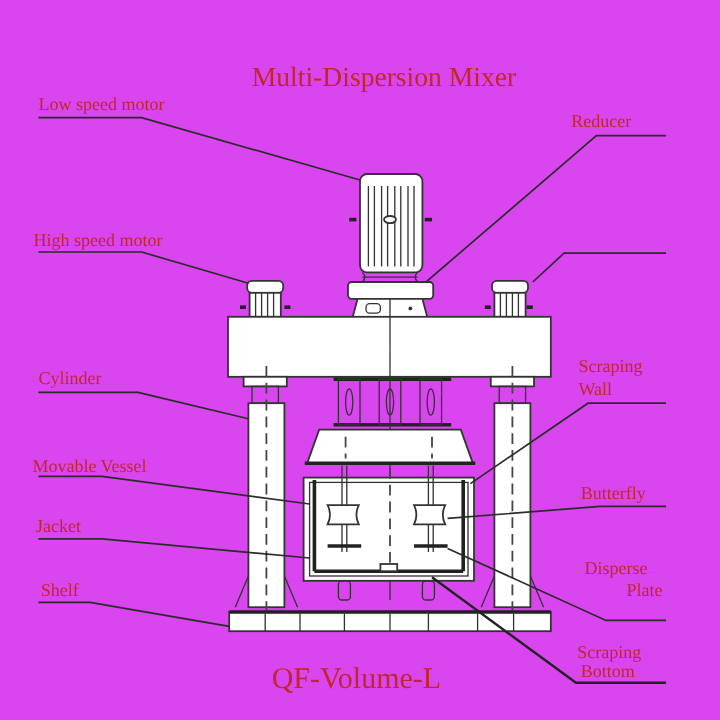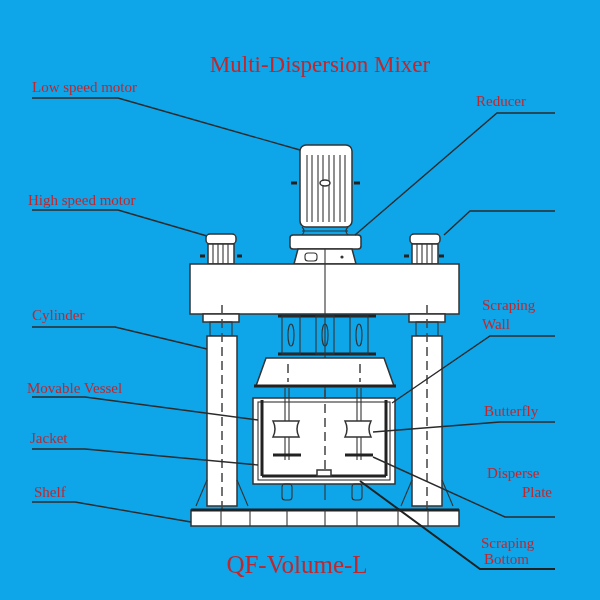--- a/index.html
+++ b/index.html
@@ -1,17 +1,17 @@
 <!DOCTYPE html>
 <html><head>
   <meta charset="utf-8">
   <style>
     html, body { margin: 0; padding: 0; background: #ffffff; }
     body { width: 600px; height: 600px; position: relative; overflow: hidden; }
-    .stage { position: absolute; left: 0; top: 0; width: 600px; height: 600px; background: #0ea5e9; }
+    .stage { position: absolute; left: 0; top: 0; width: 600px; height: 600px; background: #d946ef; }
     svg { position: absolute; left: 0; top: 0; }
     .lbl { fill: #c0272d; font-family: "Liberation Serif", serif; font-size: 15px; }
     .title { fill: #c0272d; font-family: "Liberation Serif", serif; font-size: 23px; }
     .model { fill: #c0272d; font-family: "Liberation Serif", serif; font-size: 25px; }
     .ln { stroke: #2b2b2b; stroke-width: 1.4; fill: none; }
     .dr { stroke: #333; stroke-width: 1.5; fill: #fff; }
     .dr2 { stroke: #333; stroke-width: 1.1; fill: none; }
     .dash { stroke: #444; stroke-width: 1.5; stroke-dasharray: 9 5; fill: none; }
     .thick { stroke: #222; stroke-width: 3; fill: none; }
   </style>

